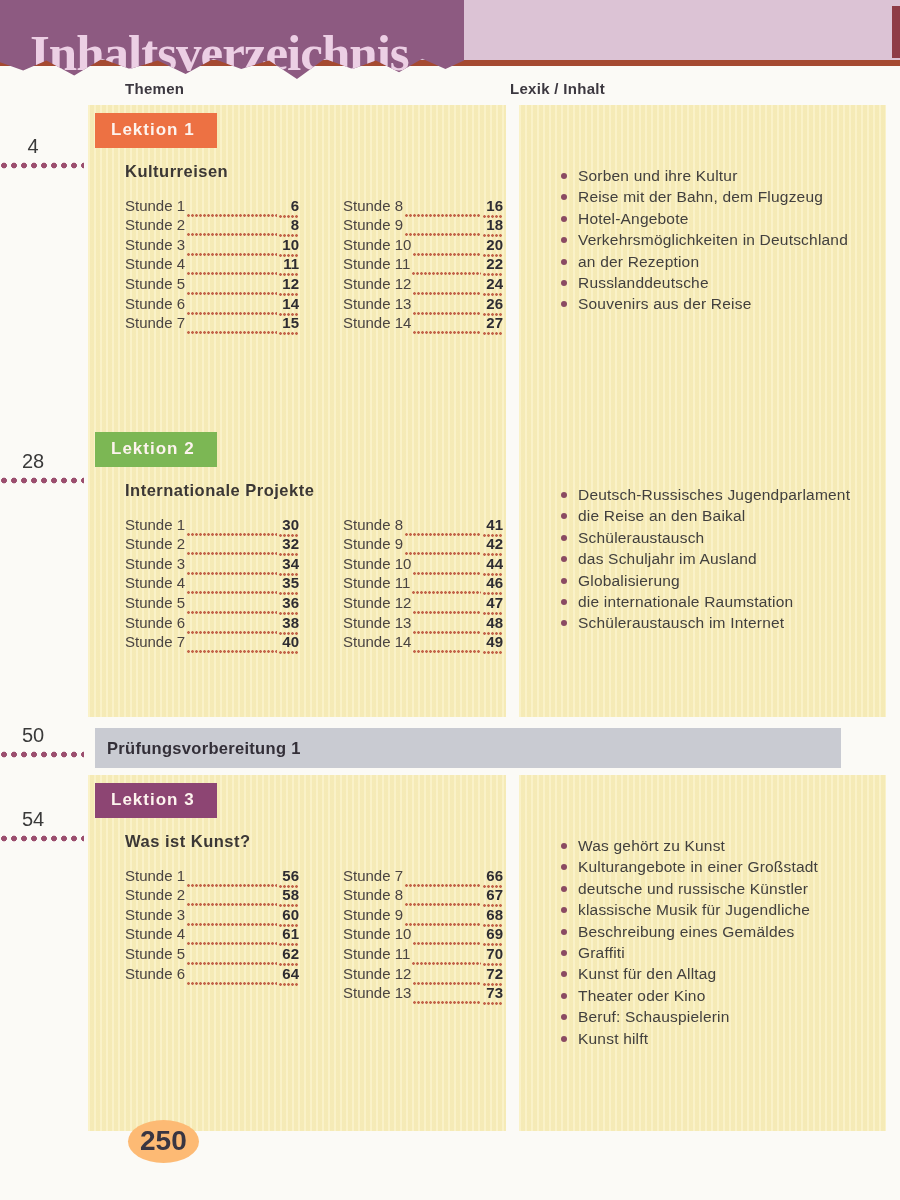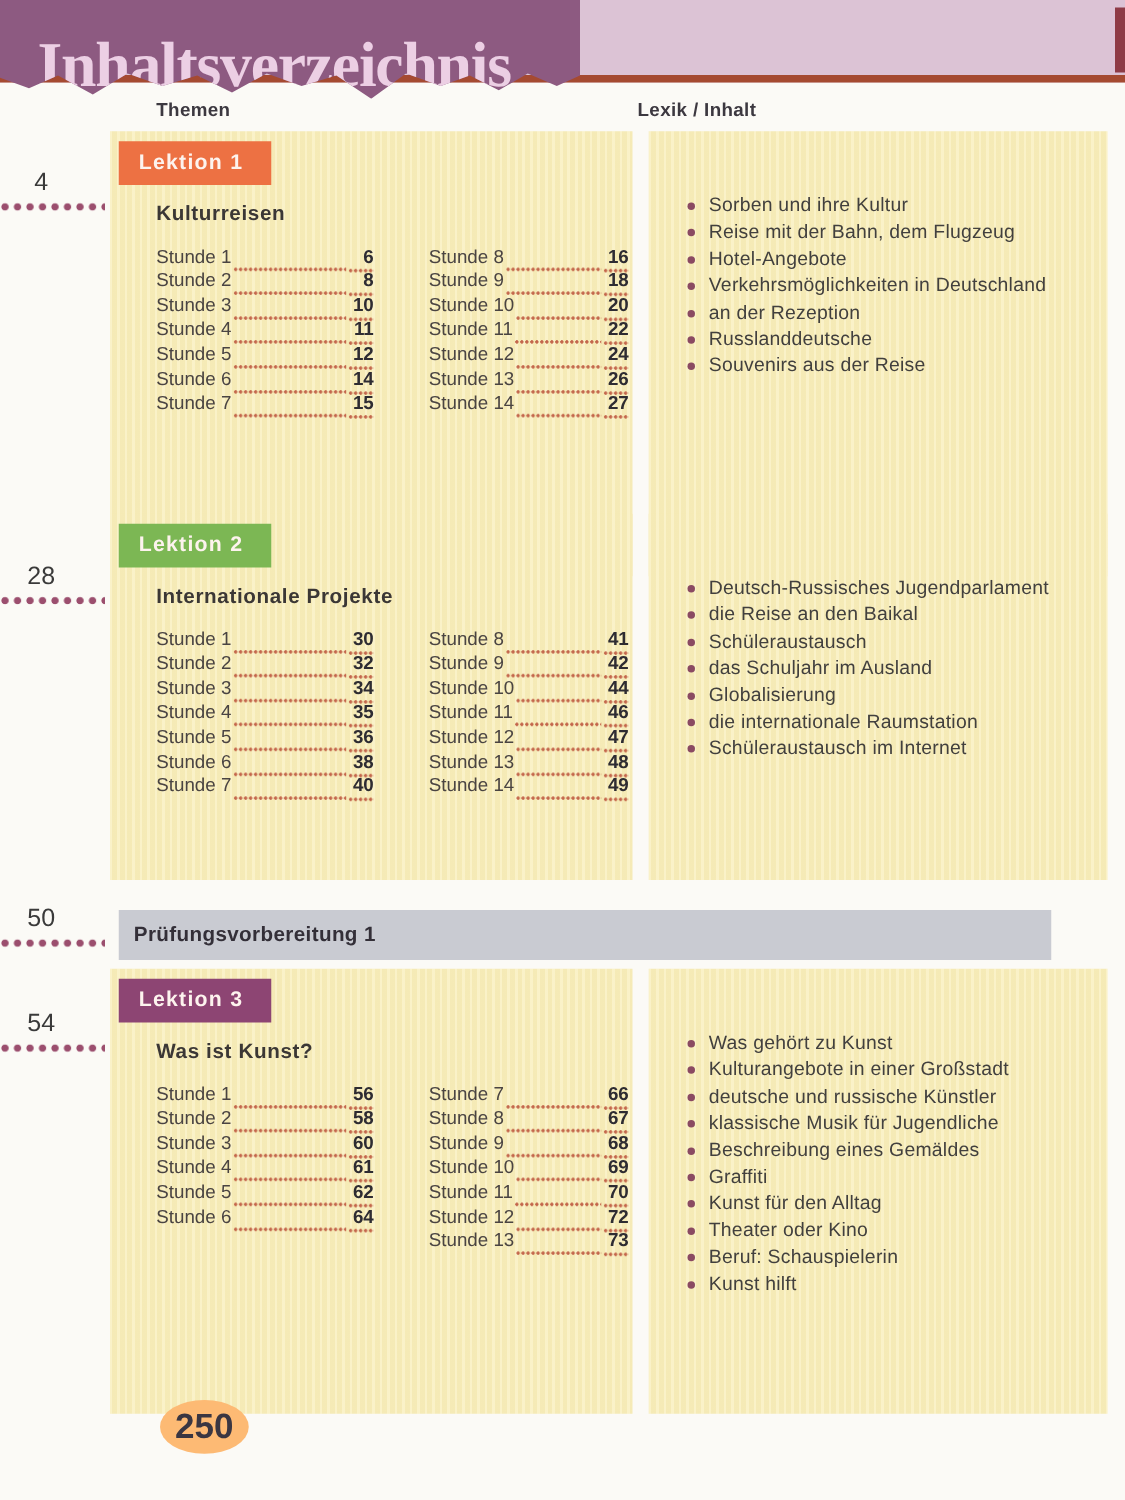--- a/index.html
+++ b/index.html
@@ -42,21 +42,21 @@
   .mm-dots{
     height:7px; width:84px;
     background-image:radial-gradient(circle at 4px 3.5px, #9b4e6e 2.6px, transparent 3.2px);
     background-size:10px 7px; background-repeat:repeat-x;
   }
   .mm-0{top:135px;} .mm-1{top:450px;} .mm-2{top:724px;} .mm-3{top:808px;}
 
   
   .lesson{position:absolute; left:88px; width:798px; display:flex; gap:13px;}
   .sec-0{top:105px; height:356px;}
-  .sec-1{top:411px; height:293px;}
+  .sec-1{top:424px; height:293px;}
   .sec-2{top:775px; height:356px;}
   .panel{
     background-color:#f9eeb9;
     background-image:repeating-linear-gradient(90deg, rgba(255,255,255,0.22) 0 2px, rgba(0,0,0,0.015) 2px 6px);
     height:100%; box-sizing:border-box;
   }
   .left-panel{width:418px;}
   .right-panel{width:367px;}
 
   .badge{
@@ -77,21 +77,21 @@
     background-image:radial-gradient(circle at 1.5px 1.5px, #c3664b 1.1px, transparent 1.6px);
     background-size:4px 3px; background-repeat:repeat-x;
   }
   .snum{
     font-weight:bold; color:#2e2c32; min-width:20px; text-align:right;
     padding-bottom:4px;
     background-image:radial-gradient(circle at 1.5px 1.5px, #c3664b 1.1px, transparent 1.6px);
     background-size:4px 3px; background-repeat:repeat-x; background-position:left bottom;
   }
 
-  .lexik{list-style:none; margin:1px; padding:48px 8px 0 30px;}
+  .lexik{list-style:none; margin:12px; padding:48px 8px 0 30px;}
   .lexik li{
     position:relative; padding-left:17px;
     font-size:15.5px; line-height:21.4px; color:#42403e; letter-spacing:0.2px;
   }
   .lexik li .bullet{
     position:absolute; left:0; top:8px; width:6px; height:6px;
     border-radius:50%; background:#8a4a62;
   }
 
   

